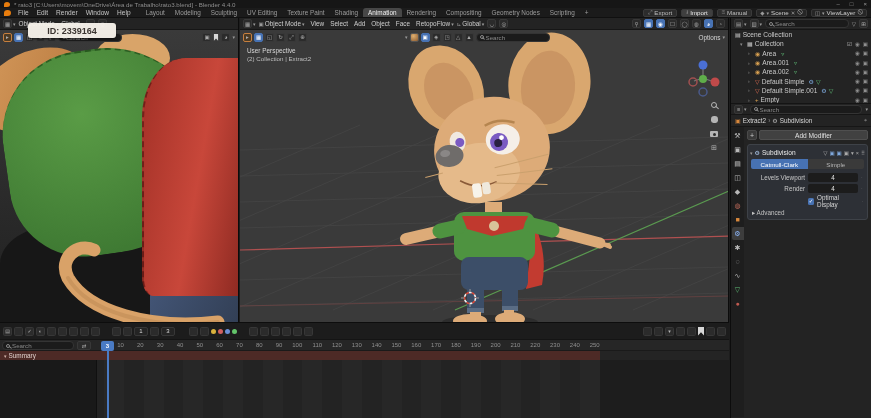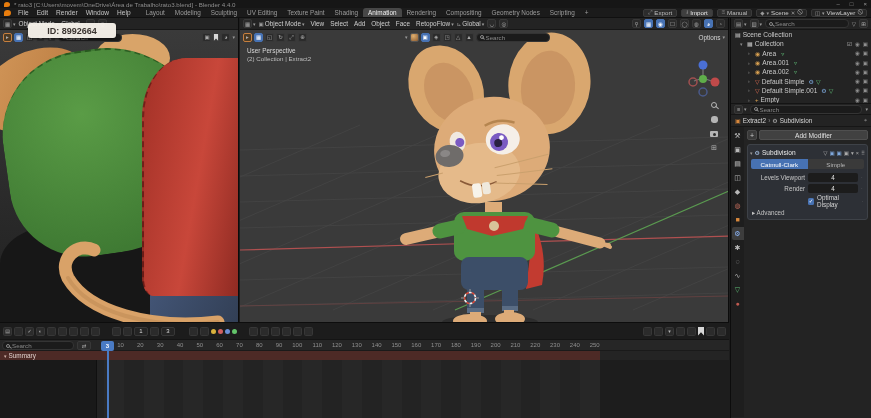--- a/index.html
+++ b/index.html
@@ -227,21 +227,21 @@
       <span class="searchbox" style="width:64px;">
           <span class="mag"></span>
           <span>Search</span>
         </span>
       <span class="spacer"></span>
       <span class="ib">▣</span>
       <span class="bookmark" style="transform:scale(.8);"></span>
       <span class="ib">◕</span>
       <span class="caret">▾</span>
     </div>
-    <div class="id-tag">ID: 8992664</div>
+    <div class="id-tag">ID: 2339164</div>
   </div>
 
   <div class="main-pane">
     <div class="pane-header">
       <span class="dd">
           <span class="ib">▦</span>
           <span class="caret">▾</span>
         </span>
       <span class="dd">
           <span class="mini-ic">▣</span>

